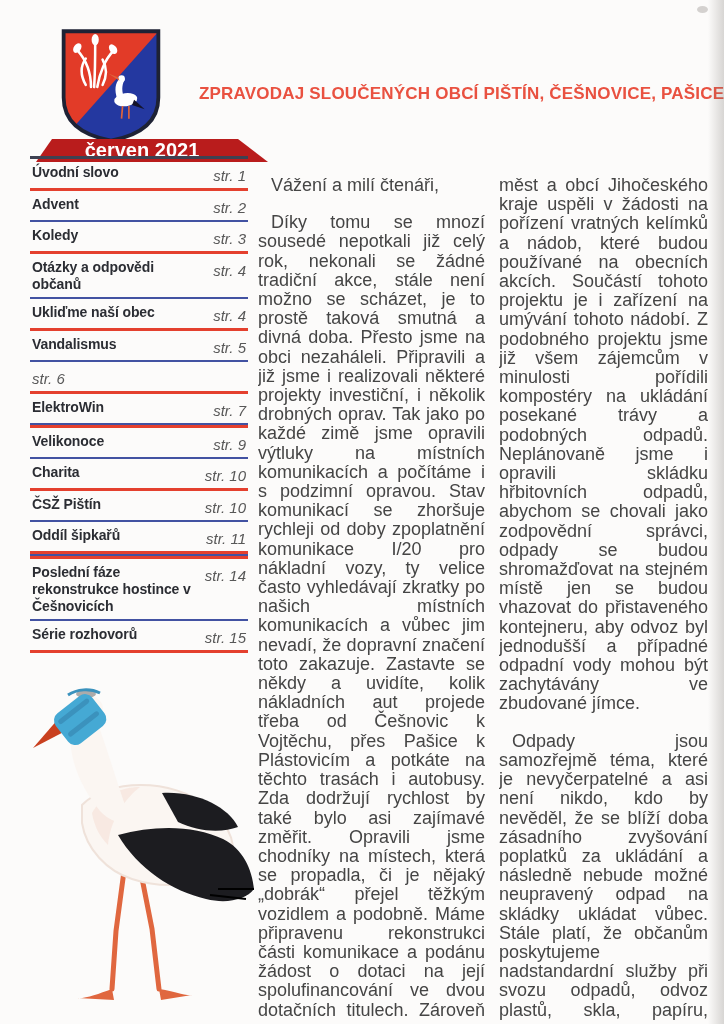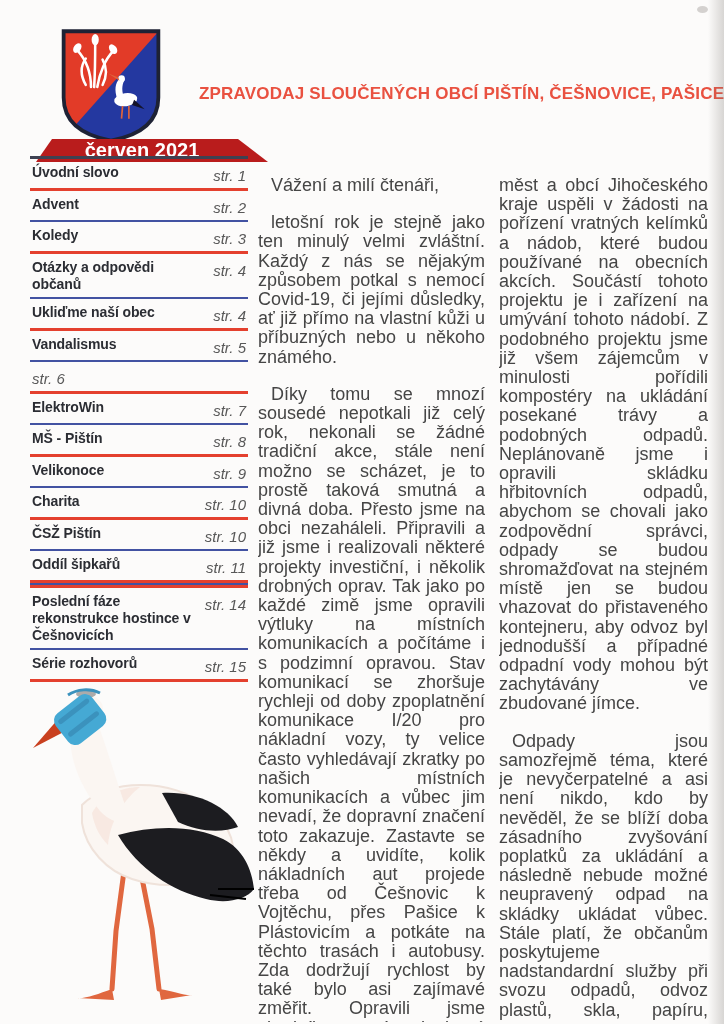--- a/index.html
+++ b/index.html
@@ -126,24 +126,20 @@
       <div class="toc-div blue"></div>
       <div class="toc-row">
         <span class="toc-page">str. 6</span>
       </div>
       <div class="toc-div red"></div>
       <div class="toc-row">
         <span class="toc-label">ElektroWin</span>
         <span class="toc-page">str. 7</span>
       </div>
       <div class="toc-div blue"></div>
-      <div class="toc-row">
-        <span class="toc-label">MŠ - Pištín</span>
-        <span class="toc-page">str. 8</span>
-      </div>
       <div class="toc-div red"></div>
       <div class="toc-row">
         <span class="toc-label">Velikonoce</span>
         <span class="toc-page">str. 9</span>
       </div>
       <div class="toc-div blue"></div>
       <div class="toc-row">
         <span class="toc-label">Charita</span>
         <span class="toc-page">str. 10</span>
       </div>
@@ -201,21 +197,20 @@
         <rect x="36" y="18" width="46" height="38" rx="9" fill="#45a9d4"></rect>
         <rect x="40" y="24" width="38" height="5" rx="2.5" fill="#3b92bd"></rect>
         <rect x="40" y="40" width="38" height="5" rx="2.5" fill="#3b92bd"></rect>
       </g>
       <path d="M46,12 C55,6 68,5 78,10" stroke="#3b92bd" stroke-width="3" fill="none"></path>
     </g>
   </svg>
 
   <div class="col col1">
       <p class="para">Vážení a milí čtenáři,</p>
-      <p class="para">letošní rok je stejně jako ten minulý velmi zvláštní. Každý z nás se nějakým způsobem potkal s nemocí Covid-19, či jejími důsledky, ať již přímo na vlastní kůži u příbuzných nebo u někoho známého.</p>
       <p class="para">Díky tomu se mnozí sousedé nepotkali již celý rok, nekonali se žádné tradiční akce, stále není možno se scházet, je to prostě taková smutná a divná doba. Přesto jsme na obci nezaháleli. Připravili a již jsme i realizovali některé projekty investiční, i několik drobných oprav. Tak jako po každé zimě jsme opravili výtluky na místních komunikacích a počítáme i s podzimní opravou. Stav komunikací se zhoršuje rychleji od doby zpoplatnění komunikace I/20 pro nákladní vozy, ty velice často vyhledávají zkratky po našich místních komunikacích a vůbec jim nevadí, že dopravní značení toto zakazuje. Zastavte se někdy a uvidíte, kolik nákladních aut projede třeba od Češnovic k Vojtěchu, přes Pašice k Plástovicím a potkáte na těchto trasách i autobusy. Zda dodržují rychlost by také bylo asi zajímavé změřit. Opravili jsme chodníky na místech, která se propadla, či je nějaký „dobrák“ přejel těžkým vozidlem a podobně. Máme připravenu rekonstrukci části komunikace a podánu žádost o dotaci na její spolufinancování ve dvou dotačních titulech. Zároveň probíhá příprava projektové dokumentace na doplnění chodníků tak, jak přišli náměty občanů a tyto projekty jsou v různém stupni rozpracovanosti a ty první bychom mohli začít stavět již v příštím roce.</p>
     </div>
   <div class="col col2">
       <p class="para">měst a obcí Jihočeského kraje uspěli v žádosti na pořízení vratných kelímků a nádob, které budou používané na obecních akcích. Součástí tohoto projektu je i zařízení na umývání tohoto nádobí. Z podobného projektu jsme již všem zájemcům v minulosti pořídili kompostéry na ukládání posekané trávy a podobných odpadů. Neplánovaně jsme i opravili skládku hřbitovních odpadů, abychom se chovali jako zodpovědní správci, odpady se budou shromažďovat na stejném místě jen se budou vhazovat do přistaveného kontejneru, aby odvoz byl jednodušší a případné odpadní vody mohou být zachytávány ve zbudované jímce.</p>
       <p class="para">Odpady jsou samozřejmě téma, které je nevyčerpatelné a asi není nikdo, kdo by nevěděl, že se blíží doba zásadního zvyšování poplatků za ukládání a následně nebude možné neupravený odpad na skládky ukládat vůbec. Stále platí, že občanům poskytujeme nadstandardní služby při svozu odpadů, odvoz plastů, skla, papíru, elektra a po dohodě i větších kusů. Občané dostávají zdarma pytle či tašky na sklo, mají zdarma veškeré služby sběrného dvora a podobně. Bohužel se stále najdou jedinci, kteří systém zneužívají na úkor svých spoluobčanů, ale to si musí každý srovnat se svým svědomím, protože jsme na vesnici a nic se neutají a takové ty noční návozy odpadů před vrata sběrného dvora, či likvidace podnikatelských odpadů opravdu svědčí o ignoraci všech pravidel a slušného vychování. Hromádka peněz, které máme na likvidaci odpadů je pořád skoro stejná a když vyvážíme kontejner s papírem, kde je nacpaná jedna neroztrhaná kartonová krabice, který váží pár kilogramů, platíme za vývoz stejně jako za plný kontejner. Všechny podobné nešvary společně s legislativou přibližují dobu, kdy dojde k znovuzavedení poplatku za odpad z kapes každého z nás. Myslete na to prosím až bude stát u kontejnerů.</p>
     </div>
 
   <div class="smudge"></div>
   <div class="edge"></div>
 </div>

